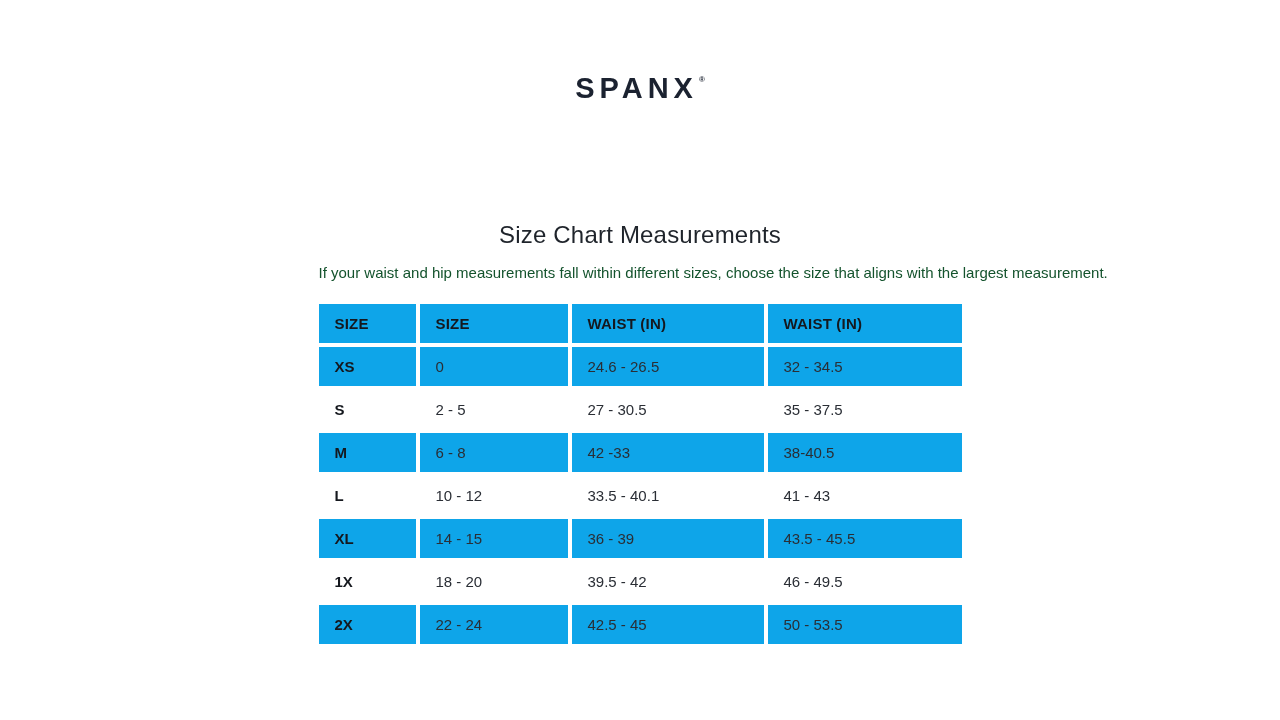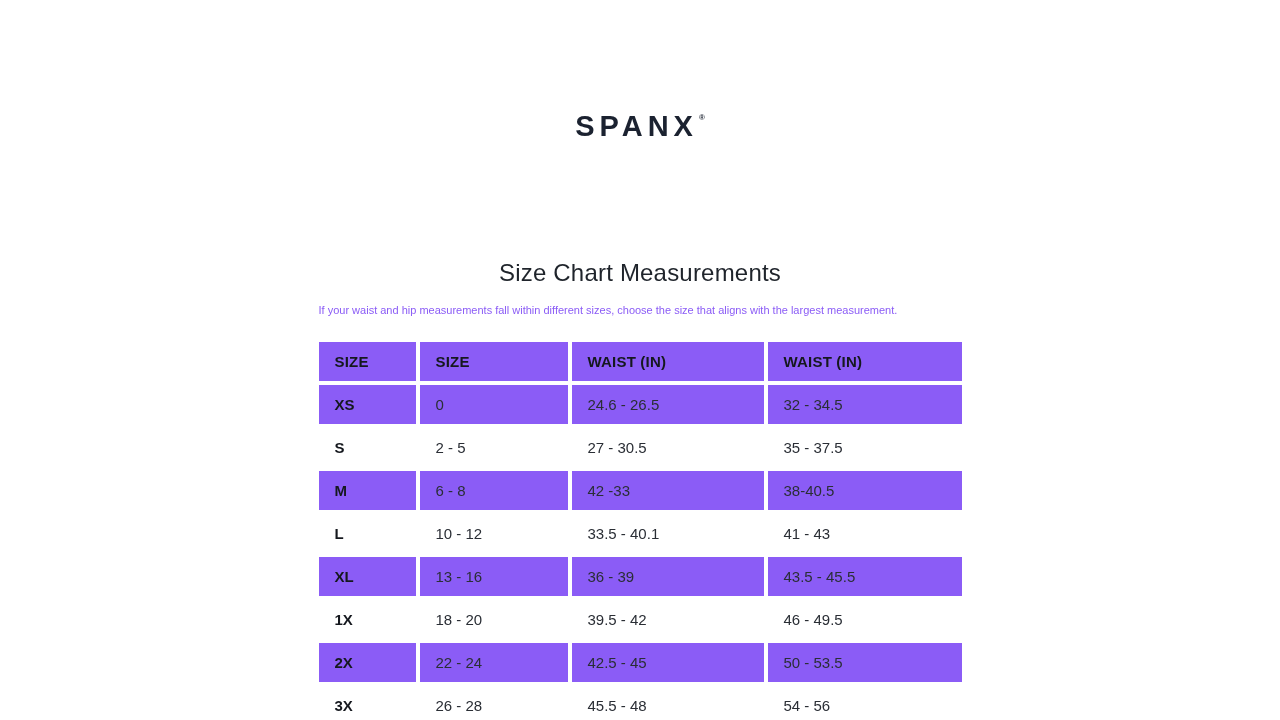--- a/index.html
+++ b/index.html
@@ -6,21 +6,21 @@
   html, body {
     margin: 0;
     padding: 0;
     width: 1280px;
     height: 720px;
     background: #ffffff;
     font-family: "Liberation Sans", sans-serif;
     overflow: hidden;
   }
   .logo-wrap {
-    padding-top: 101px;
+    padding-top: 63px;
     text-align: center;
   }
   .logo {
     display: inline-block;
     font-size: 29px;
     font-weight: 700;
     letter-spacing: 5px;
     color: #1b2230;
     line-height: 34px;
   }
@@ -38,22 +38,22 @@
     margin: 0;
     text-align: center;
     font-size: 24px;
     font-weight: 400;
     color: #1f242b;
     line-height: 28px;
     letter-spacing: 0.2px;
   }
   .subtitle {
     margin: 16px 0 0 0;
-    font-size: 11px;
-    color: #8b5cf6;
+    font-size: 15px;
+    color: #14532d;
     line-height: 15px;
     white-space: nowrap;
   }
   table.size-table {
     margin-top: 20px;
     width: 643px;
     table-layout: fixed;
     border-collapse: separate;
     border-spacing: 0 4px;
   }
@@ -78,21 +78,21 @@
   .size-table td.size-col {
     font-weight: 700;
     color: #15181e;
   }
   .size-table th:not(:last-child),
   .size-table td:not(:last-child) {
     border-right: 4px solid #ffffff;
   }
   .size-table tr.shaded th,
   .size-table tr.shaded td {
-    background: #8b5cf6;
+    background: #0ea5e9;
   }
 </style>
 </head>
 <body>
 
 <header class="logo-wrap">
   <div class="logo">
     <span>SPANX</span><span class="tm">®</span>
   </div>
 </header>
@@ -136,37 +136,31 @@
         <td>38-40.5</td>
       </tr>
       <tr>
         <td class="size-col">L</td>
         <td>10 - 12</td>
         <td>33.5 - 40.1</td>
         <td>41 - 43</td>
       </tr>
       <tr class="shaded">
         <td class="size-col">XL</td>
-        <td>13 - 16</td>
+        <td>14 - 15</td>
         <td>36 - 39</td>
         <td>43.5 - 45.5</td>
       </tr>
       <tr>
         <td class="size-col">1X</td>
         <td>18 - 20</td>
         <td>39.5 - 42</td>
         <td>46 - 49.5</td>
       </tr>
       <tr class="shaded">
         <td class="size-col">2X</td>
         <td>22 - 24</td>
         <td>42.5 - 45</td>
         <td>50 - 53.5</td>
       </tr>
-      <tr>
-        <td class="size-col">3X</td>
-        <td>26 - 28</td>
-        <td>45.5 - 48</td>
-        <td>54 - 56</td>
-      </tr>
     </tbody>
   </table>
 </main>
 
 </body></html>

